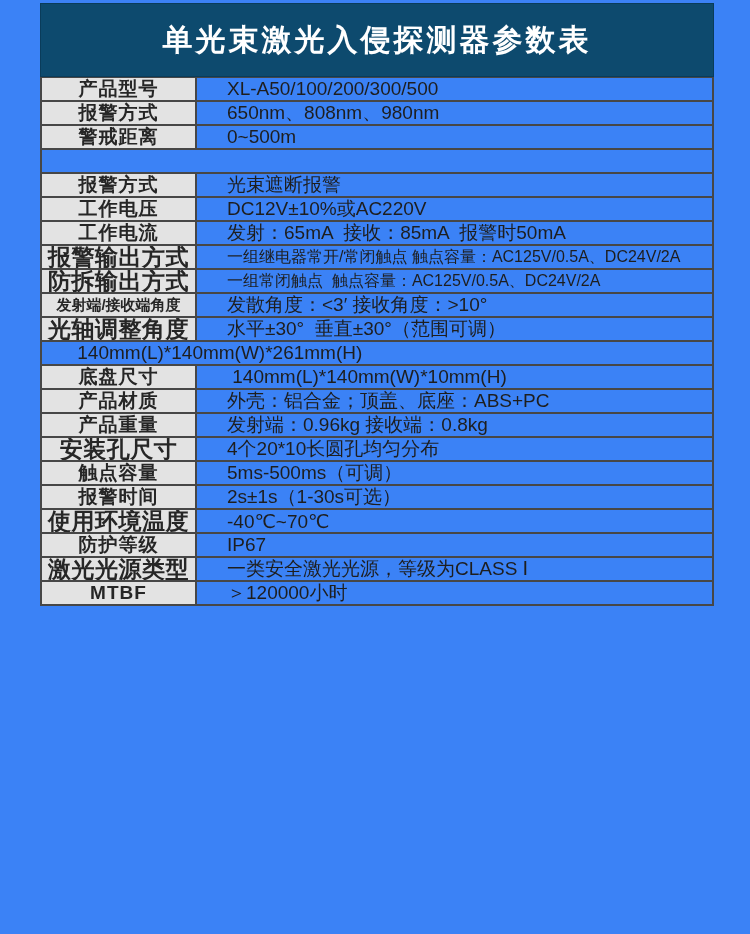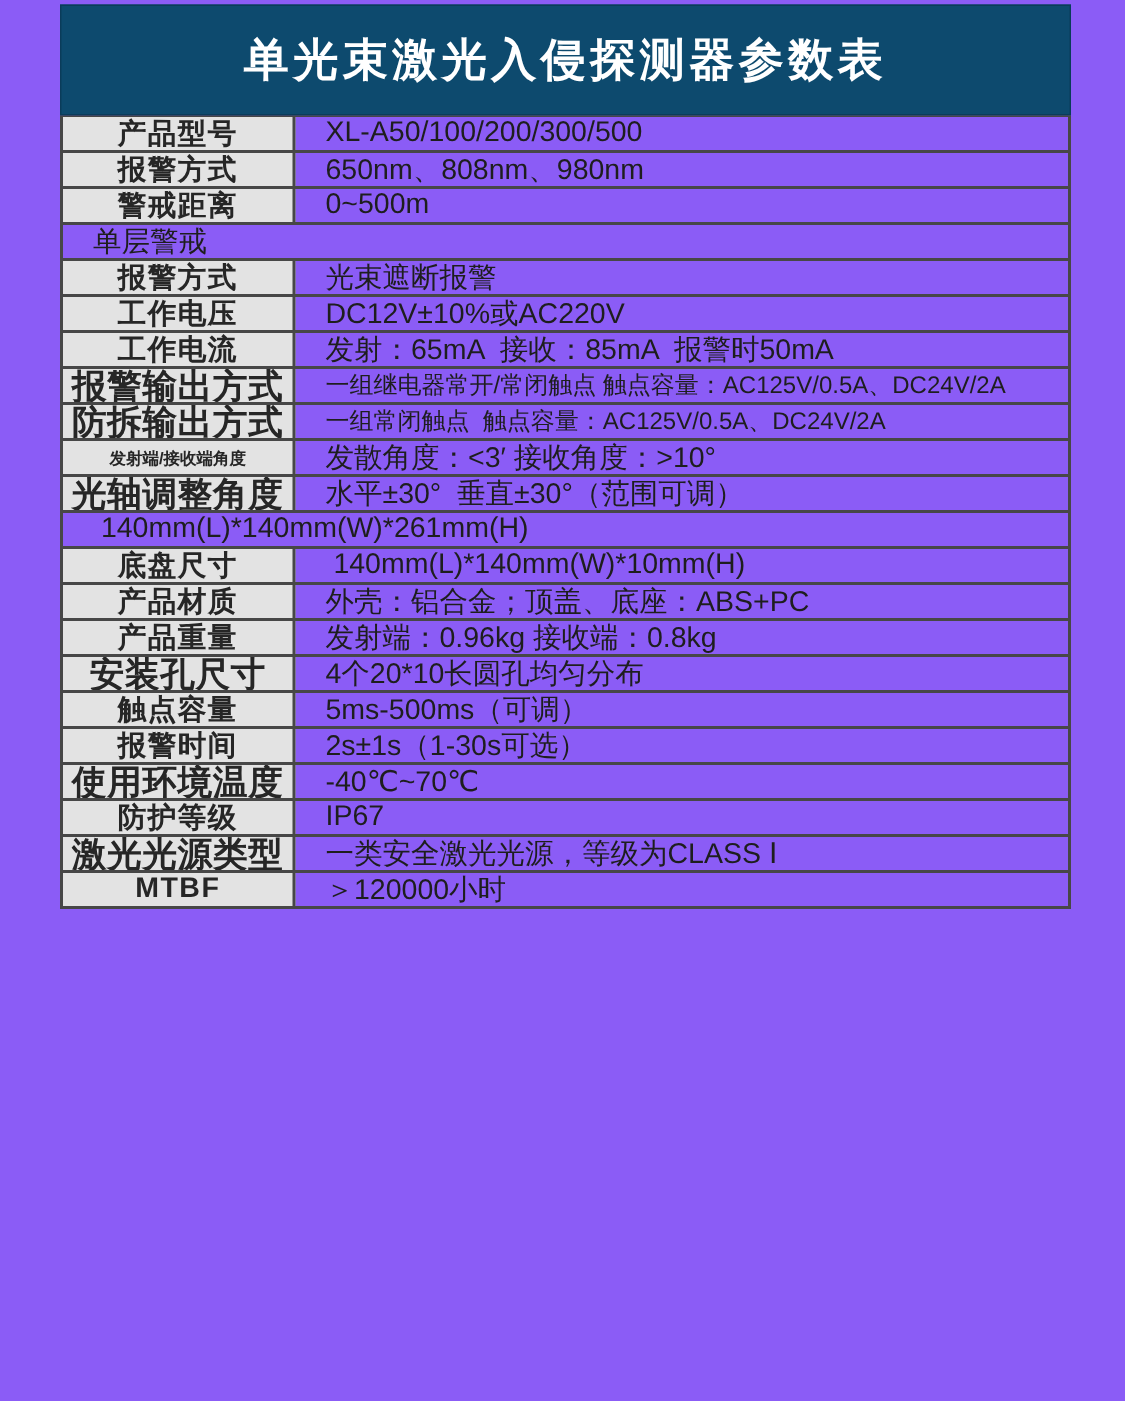--- a/index.html
+++ b/index.html
@@ -5,21 +5,21 @@
   html, body {
     margin: 0;
     padding: 0;
     background: #ffffff;
     font-family: "Liberation Sans", "DejaVu Sans", sans-serif;
   }
   .page {
     position: relative;
     width: 750px;
     height: 934px;
-    background: #8b5cf6;
+    background: #3b82f6;
     overflow: hidden;
   }
   .spec-table {
     position: absolute;
     left: 40px;
     top: 3px;
     width: 674px;
   }
   .spec-header {
     background: #0d4a6e;
@@ -54,30 +54,31 @@
     align-items: center;
     justify-content: center;
     font-weight: bold;
     color: #262626;
     font-size: 19px;
     letter-spacing: 1px;
     text-align: center;
     overflow: hidden;
   }
   .spec-label.md { font-size: 23px; letter-spacing: 0.5px; }
-  .spec-label.sm { font-size: 11px; letter-spacing: 0; }
+  .spec-label.sm { font-size: 15px; letter-spacing: 0; }
   .spec-value {
     flex: 1;
     display: flex;
     align-items: center;
     padding-left: 20px;
     font-size: 19px;
     color: #1e1e1e;
     white-space: pre;
     overflow: hidden;
+    margin-left: 10px;
   }
   .spec-value.vsm { font-size: 16px; }
 </style>
 </head>
 <body>
 
 <div class="page">
   <div class="spec-table">
     <div class="spec-header">单光束激光入侵探测器参数表</div>
     <div class="spec-body">
@@ -87,21 +88,20 @@
         </div>
         <div class="spec-row">
           <div class="spec-label">报警方式</div>
           <div class="spec-value">650nm、808nm、980nm</div>
         </div>
         <div class="spec-row">
           <div class="spec-label">警戒距离</div>
           <div class="spec-value">0~500m</div>
         </div>
         <div class="spec-row">
-          <div class="spec-value">单层警戒</div>
         </div>
         <div class="spec-row">
           <div class="spec-label">报警方式</div>
           <div class="spec-value">光束遮断报警</div>
         </div>
         <div class="spec-row">
           <div class="spec-label">工作电压</div>
           <div class="spec-value">DC12V±10%或AC220V</div>
         </div>
         <div class="spec-row">

